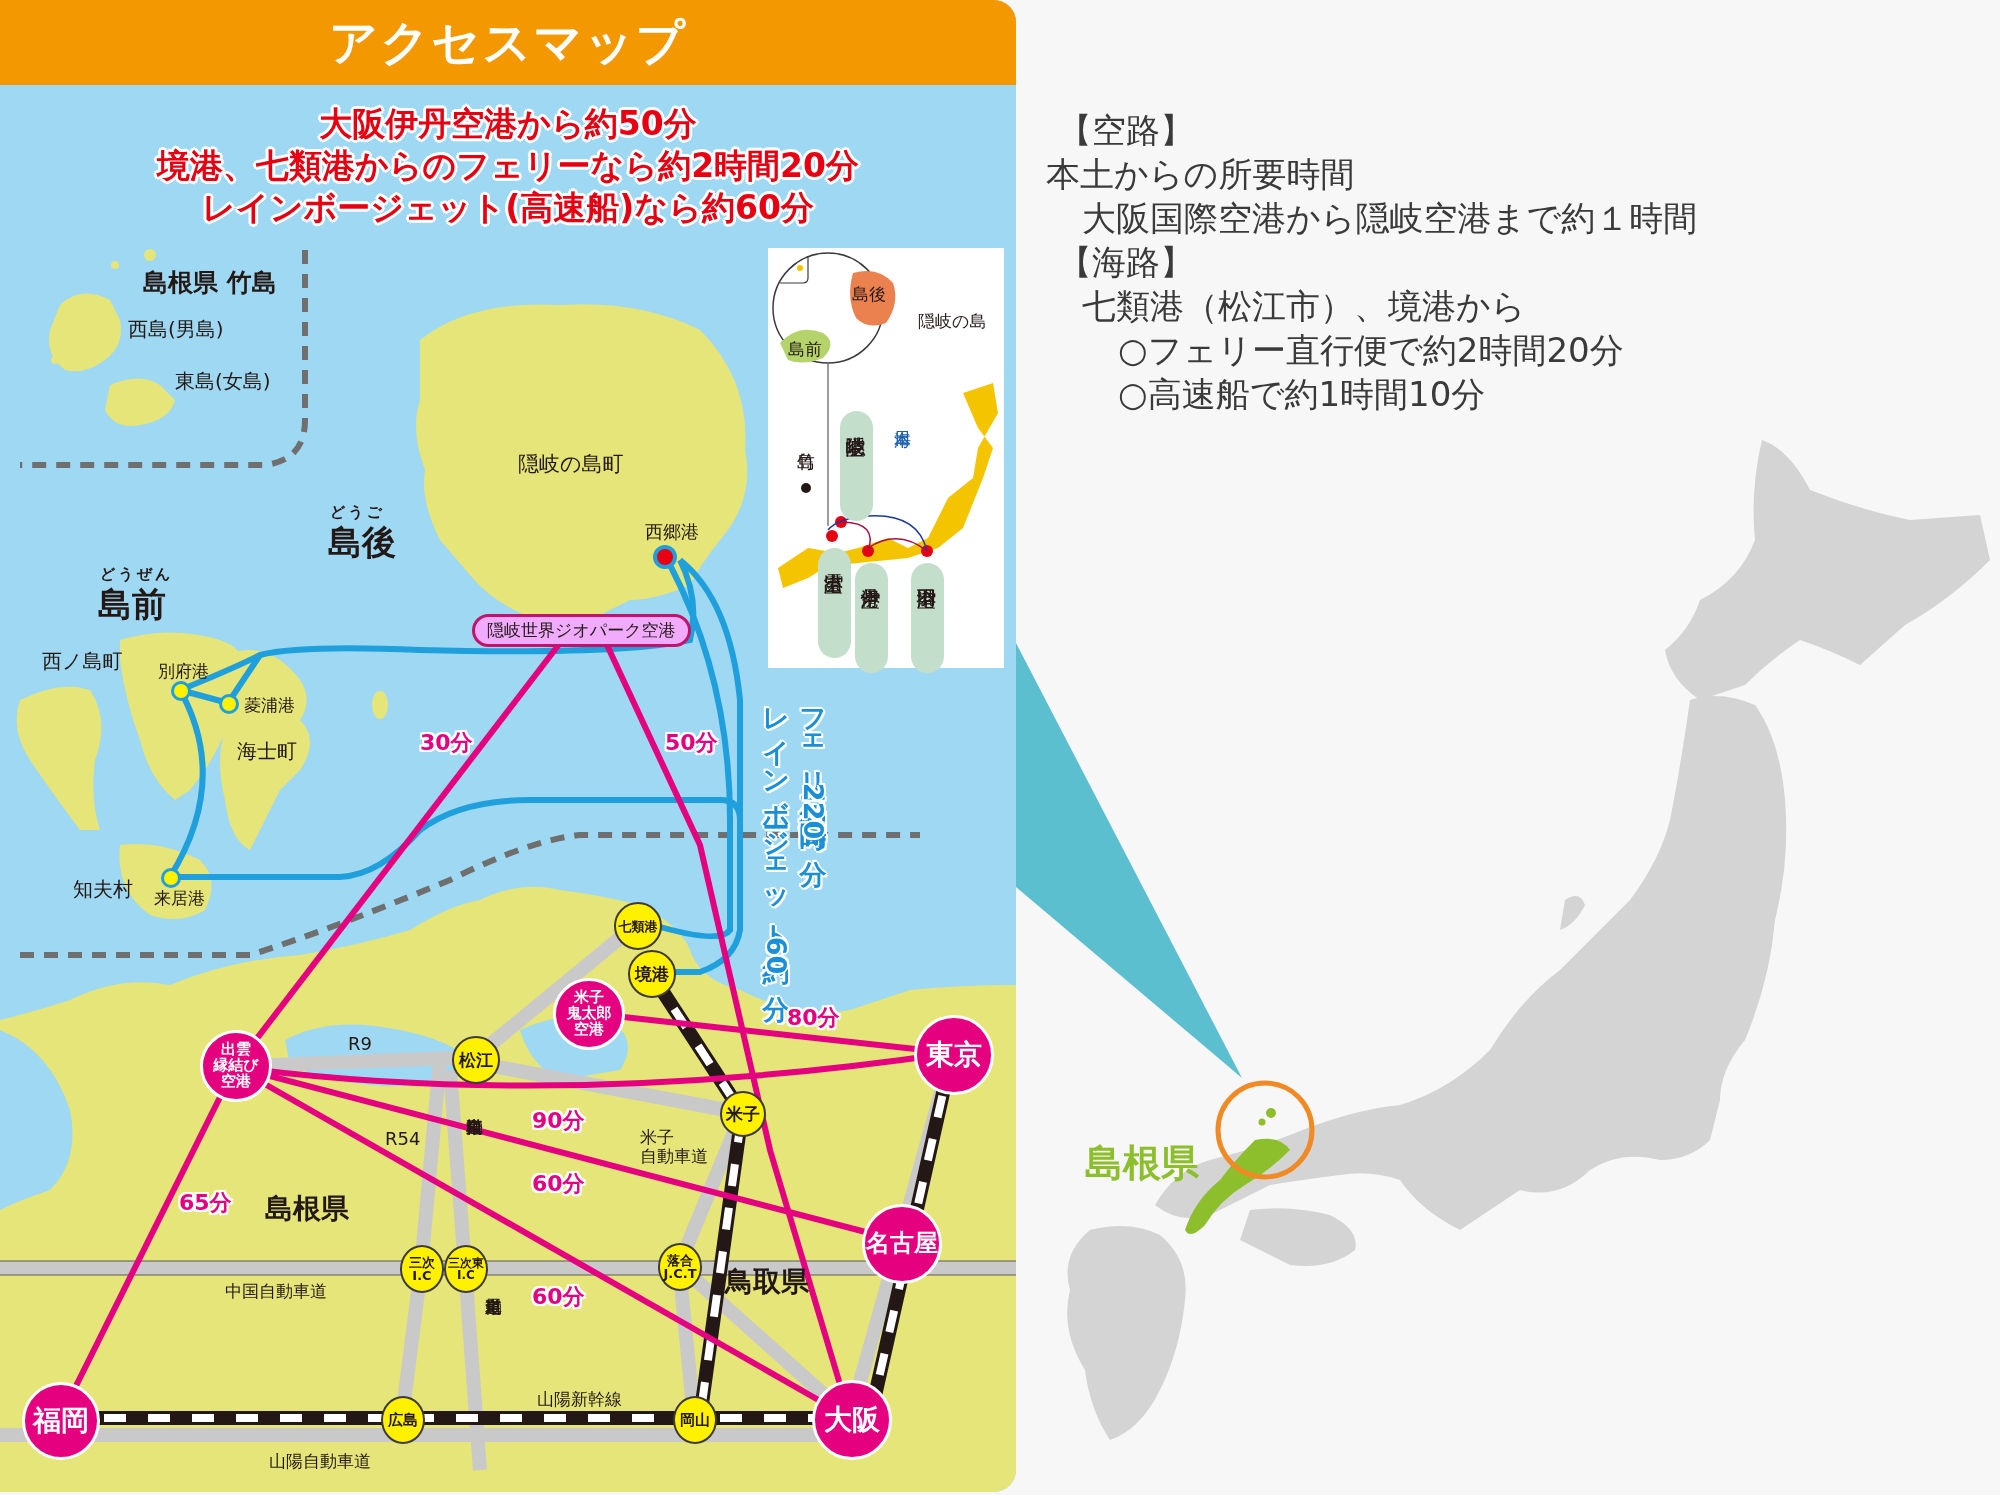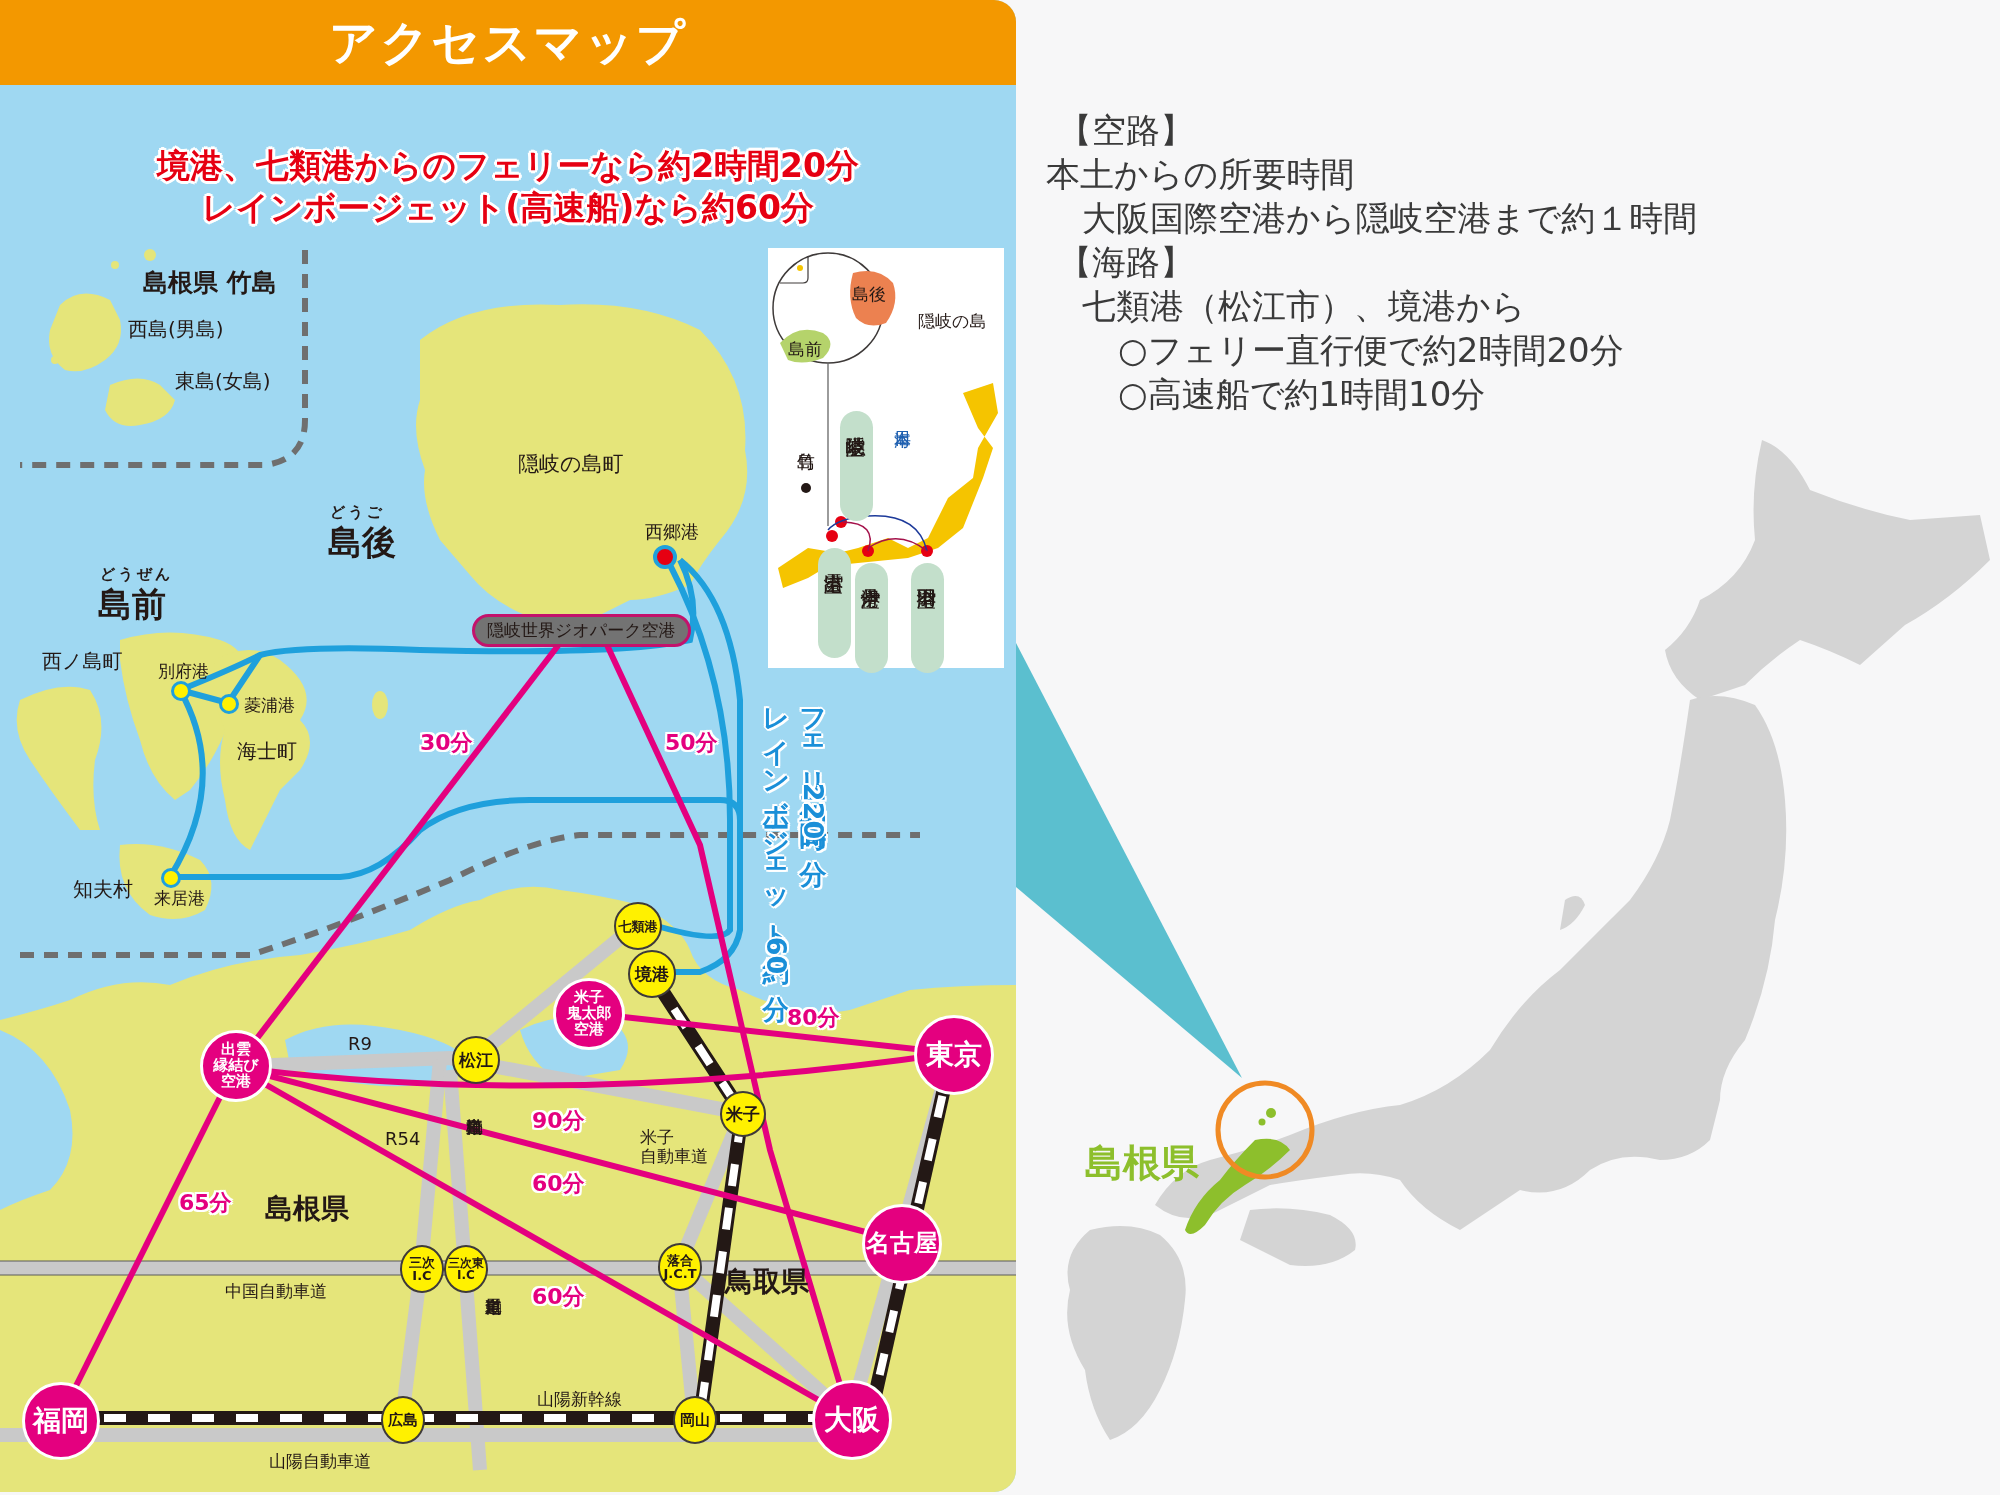--- a/index.html
+++ b/index.html
@@ -14,21 +14,21 @@
   .lbl.b{font-weight:bold;}
   .ruby{position:absolute;font-size:15px;font-weight:bold;color:#231815;letter-spacing:3px;}
   .time{position:absolute;color:#e4007f;font-weight:bold;font-size:22px;
     text-shadow:-2px 0 #fff,2px 0 #fff,0 -2px #fff,0 2px #fff,-2px -2px #fff,2px 2px #fff,-2px 2px #fff,2px -2px #fff;}
   .ycirc{position:absolute;border-radius:50%;background:#fff100;border:2px solid #3e3a39;display:flex;align-items:center;justify-content:center;text-align:center;font-weight:bold;color:#231815;line-height:1;}
   .pcirc{position:absolute;border-radius:50%;background:#e4007f;border:3px solid #fff;display:flex;align-items:center;justify-content:center;text-align:center;color:#fff;font-weight:bold;line-height:1.05;}
   .port{position:absolute;width:14px;height:14px;border-radius:50%;background:#fff100;border:3px solid #1fa0dc;}
   .vtext{position:absolute;writing-mode:vertical-rl;color:#231815;white-space:nowrap;}
   .vblue{position:absolute;writing-mode:vertical-rl;color:#1a8fd8;font-weight:bold;font-size:27px;
     text-shadow:-2px 0 #fff,2px 0 #fff,0 -2px #fff,0 2px #fff,-2px -2px #fff,2px 2px #fff;}
-  .pill{position:absolute;background:#737373;border:3px solid #c3126c;border-radius:18px;padding:2px 12px;font-size:17px;color:#231815;white-space:nowrap;}
+  .pill{position:absolute;background:#f0abfc;border:3px solid #c3126c;border-radius:18px;padding:2px 12px;font-size:17px;color:#231815;white-space:nowrap;}
   .inset{position:absolute;left:768px;top:248px;width:236px;height:420px;background:#fff;}
   .inset .it{position:absolute;white-space:nowrap;color:#231815;}
   .gpill{position:absolute;background:#c3dfcb;border-radius:18px;writing-mode:vertical-rl;color:#231815;font-size:20px;padding:10px 3px;display:flex;align-items:center;}
   .info{position:absolute;left:1046px;top:108px;color:#3a3a3a;font-size:34px;line-height:44px;}
   .info div{white-space:pre;}
   .shimane-lbl{position:absolute;left:1085px;top:1138px;color:#8dbf2c;font-size:38px;font-weight:bold;}
 </style>
 </head>
 <body>
 
@@ -105,20 +105,21 @@
       <path d="M235 1067 L570 630"></path>
       <path d="M600 630 L700 845 L770 1150 L850 1418"></path>
       <path d="M235 1067 L60 1418"></path>
       <path d="M235 1067 L850 1418"></path>
       <path d="M235 1067 L900 1241"></path>
       <path d="M235 1067 Q560 1110 952 1053"></path>
       <path d="M587 1013 L952 1053"></path>
     </g>
   </svg>
 
+  <div class="headline" style="top:102px;">大阪伊丹空港から約50分</div>
   <div class="headline" style="top:144px;">境港、七類港からのフェリーなら約2時間20分</div>
   <div class="headline" style="top:186px;">レインボージェット(高速船)なら約60分</div>
 
   <div class="lbl b" style="left:143px;top:266px;font-size:25px;">島根県 竹島</div>
   <div class="lbl" style="left:128px;top:316px;font-size:20px;">西島(男島)</div>
   <div class="lbl" style="left:175px;top:368px;font-size:20px;">東島(女島)</div>
 
   <div class="ruby" style="left:330px;top:503px;">どうご</div>
   <div class="lbl b" style="left:328px;top:520px;font-size:34px;">島後</div>
   <div class="lbl" style="left:518px;top:450px;font-size:21px;">隠岐の島町</div>

